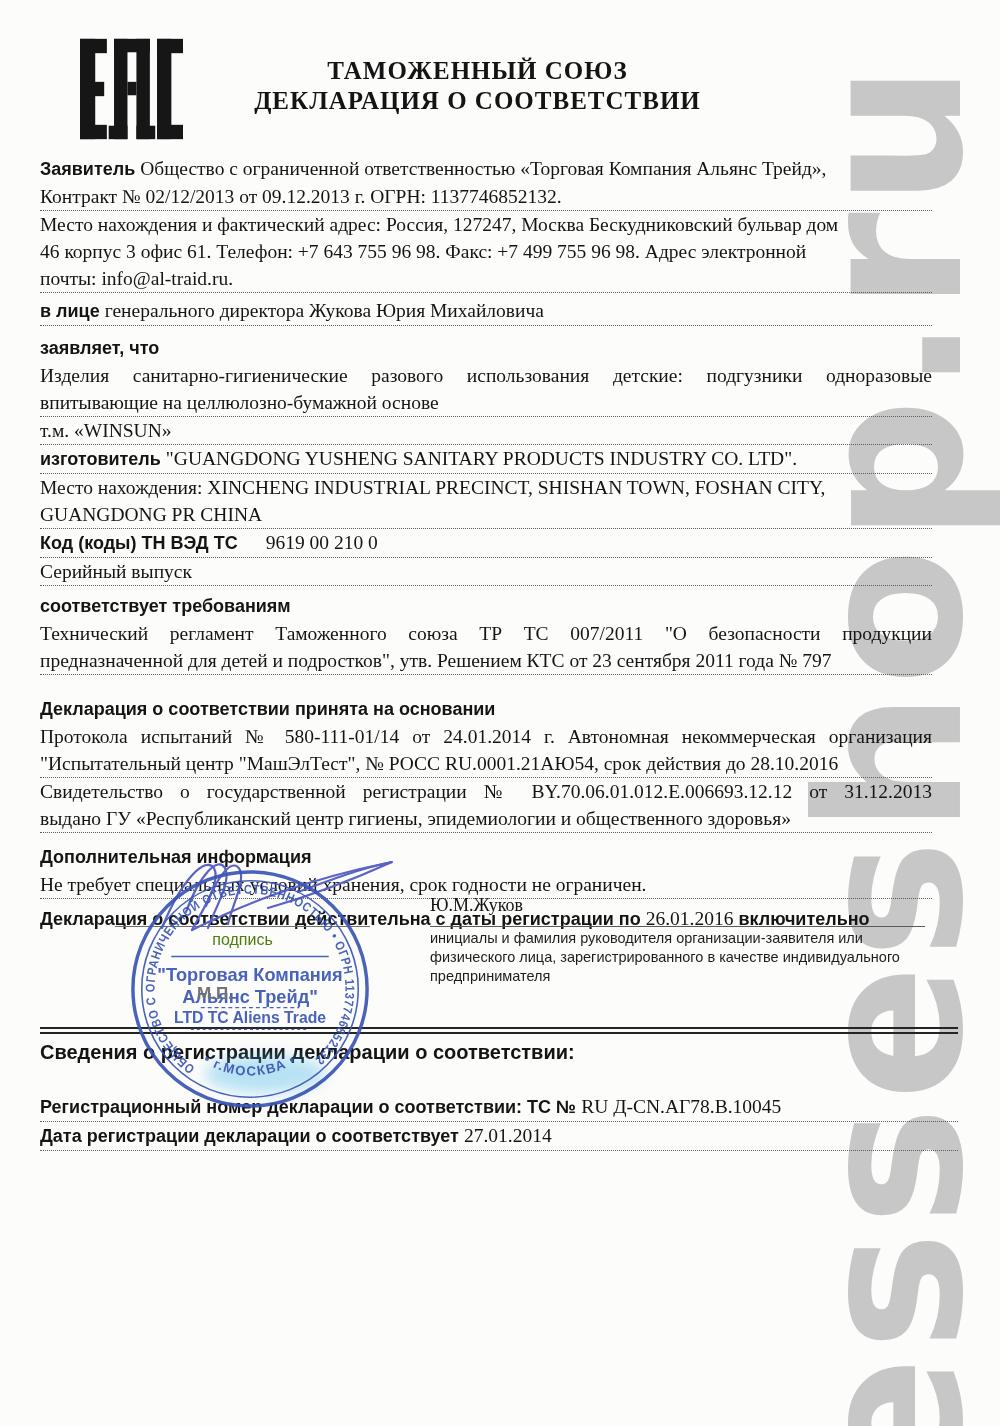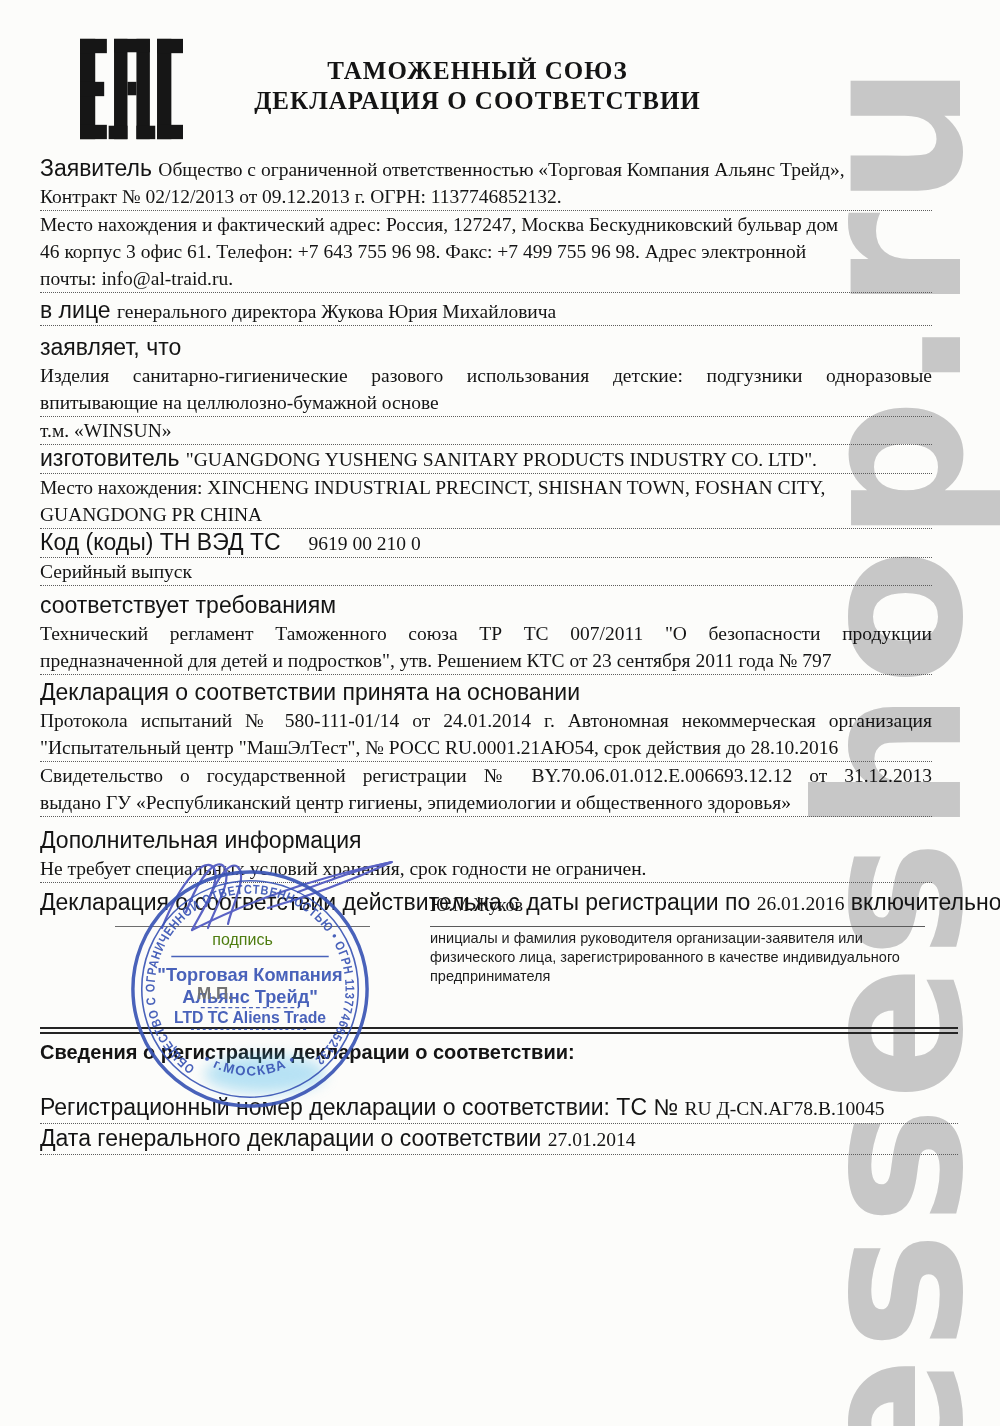--- a/index.html
+++ b/index.html
@@ -20,21 +20,21 @@
   .eac-logo { position:absolute; left:80px; top:33px; z-index:2; }
   .title {
     position:absolute; left:175px; top:56px; width:605px; text-align:center;
     font-weight:bold; font-size:25px; line-height:30px; letter-spacing:1px; z-index:2;
   }
   
   .doc-body { position:absolute; left:40px; top:155px; width:892px; z-index:2; }
   .line { min-height:27px; line-height:27px; font-size:19.5px; white-space:nowrap; }
   .line.just { text-align:justify; text-align-last:justify; white-space:normal; }
   .line.dotted { border-bottom:1px dotted #5d5d5d; }
-  .seg-label { font-family:"Liberation Sans", sans-serif; font-weight:normal; font-size:23px; }
+  .seg-label { font-family:"Liberation Sans", sans-serif; font-weight:bold; font-size:18px; }
   .seg-serif { font-family:"Liberation Serif", serif; }
   .seg-pad { margin-left:28px; }
   
   .sig-line-left { position:absolute; left:115px; top:926px; width:255px; border-top:1px solid #6d6d6d; z-index:3; }
   .sig-caption { position:absolute; left:115px; top:931px; width:255px; text-align:center;
     font-family:"Liberation Sans", sans-serif; font-size:16px; color:#4d7c0f; z-index:4; }
   .sig-name { position:absolute; left:430px; top:895px; font-size:18px; z-index:3; }
   .sig-line-right { position:absolute; left:430px; top:926px; width:495px; border-top:1px solid #5a5a5a; z-index:3; }
   .sig-note { position:absolute; left:430px; top:929px; width:480px;
     font-family:"Liberation Sans", sans-serif; font-size:14.5px; line-height:19px; color:#1d1d1d; z-index:3; }
@@ -100,21 +100,21 @@
       <div class="line dotted"><span class="seg-serif">впитывающие на целлюлозно-бумажной основе</span></div>
       <div class="line dotted"><span class="seg-serif">т.м. «WINSUN»</span></div>
       <div class="line dotted"><span class="seg-label">изготовитель </span><span class="seg-serif">"GUANGDONG YUSHENG SANITARY PRODUCTS INDUSTRY CO. LTD".</span></div>
       <div class="line"><span class="seg-serif">Место нахождения: XINCHENG INDUSTRIAL PRECINCT, SHISHAN TOWN, FOSHAN CITY,</span></div>
       <div class="line dotted"><span class="seg-serif">GUANGDONG PR CHINA</span></div>
       <div class="line dotted"><span class="seg-label">Код (коды) ТН ВЭД ТС</span><span class="seg-serif seg-pad">9619 00 210 0</span></div>
       <div class="line dotted"><span class="seg-serif">Серийный выпуск</span></div>
       <div class="line" style="margin-top: 6px;"><span class="seg-label">соответствует требованиям</span></div>
       <div class="line just"><span class="seg-serif">Технический регламент Таможенного союза ТР ТС 007/2011 "О безопасности продукции</span></div>
       <div class="line dotted"><span class="seg-serif">предназначенной для детей и подростков", утв. Решением КТС от 23 сентября 2011 года № 797</span></div>
-      <div class="line" style="margin-top: 4px;"><span class="seg-label">Декларация о соответствии принята на основании</span></div>
+      <div class="line" style="margin-top: 20px;"><span class="seg-label">Декларация о соответствии принята на основании</span></div>
       <div class="line just"><span class="seg-serif">Протокола испытаний № 580-111-01/14 от 24.01.2014 г. Автономная некоммерческая организация</span></div>
       <div class="line dotted"><span class="seg-serif">"Испытательный центр "МашЭлТест", № РОСС RU.0001.21АЮ54, срок действия до 28.10.2016</span></div>
       <div class="line just"><span class="seg-serif">Свидетельство о государственной регистрации № BY.70.06.01.012.Е.006693.12.12 от 31.12.2013</span></div>
       <div class="line dotted"><span class="seg-serif">выдано ГУ «Республиканский центр гигиены, эпидемиологии и общественного здоровья»</span></div>
       <div class="line" style="margin-top: 10px;"><span class="seg-label">Дополнительная информация</span></div>
       <div class="line dotted"><span class="seg-serif">Не требует специальных условий хранения, срок годности не ограничен.</span></div>
       <div class="line" style="margin-top: 6px;"><span class="seg-label">Декларация о соответствии действительна с даты регистрации по </span><span class="seg-serif">26.01.2016</span><span class="seg-label"> включительно</span></div>
     </div>
 
   <svg class="signature-svg" width="300" height="90" viewBox="0 0 300 90">
@@ -161,16 +161,16 @@
       <text x="125" y="160" text-anchor="middle" font-family="Liberation Sans, sans-serif" font-size="16" font-weight="bold" fill="#3a55b5">LTD TC Aliens Trade</text>
       <line x1="65" y1="166" x2="185" y2="166" stroke="#3a55b5" stroke-width="1.2" stroke-dasharray="3,3"></line>
     </svg>
   </div>
   <div class="stamp-smudge"></div>
 
   <div class="double-rule"></div>
   <div class="reg-heading">Сведения о регистрации декларации о соответствии:</div>
   <div class="reg-body">
       <div class="line dotted"><span class="seg-label">Регистрационный номер декларации о соответствии: ТС № </span><span class="seg-serif">RU Д-CN.АГ78.В.10045</span></div>
-      <div class="line dotted"><span class="seg-label">Дата генерального декларации о соответствии </span><span class="seg-serif">27.01.2014</span></div>
+      <div class="line dotted"><span class="seg-label">Дата регистрации декларации о соответствует </span><span class="seg-serif">27.01.2014</span></div>
     </div>
 
 </div>
 
 </body></html>

